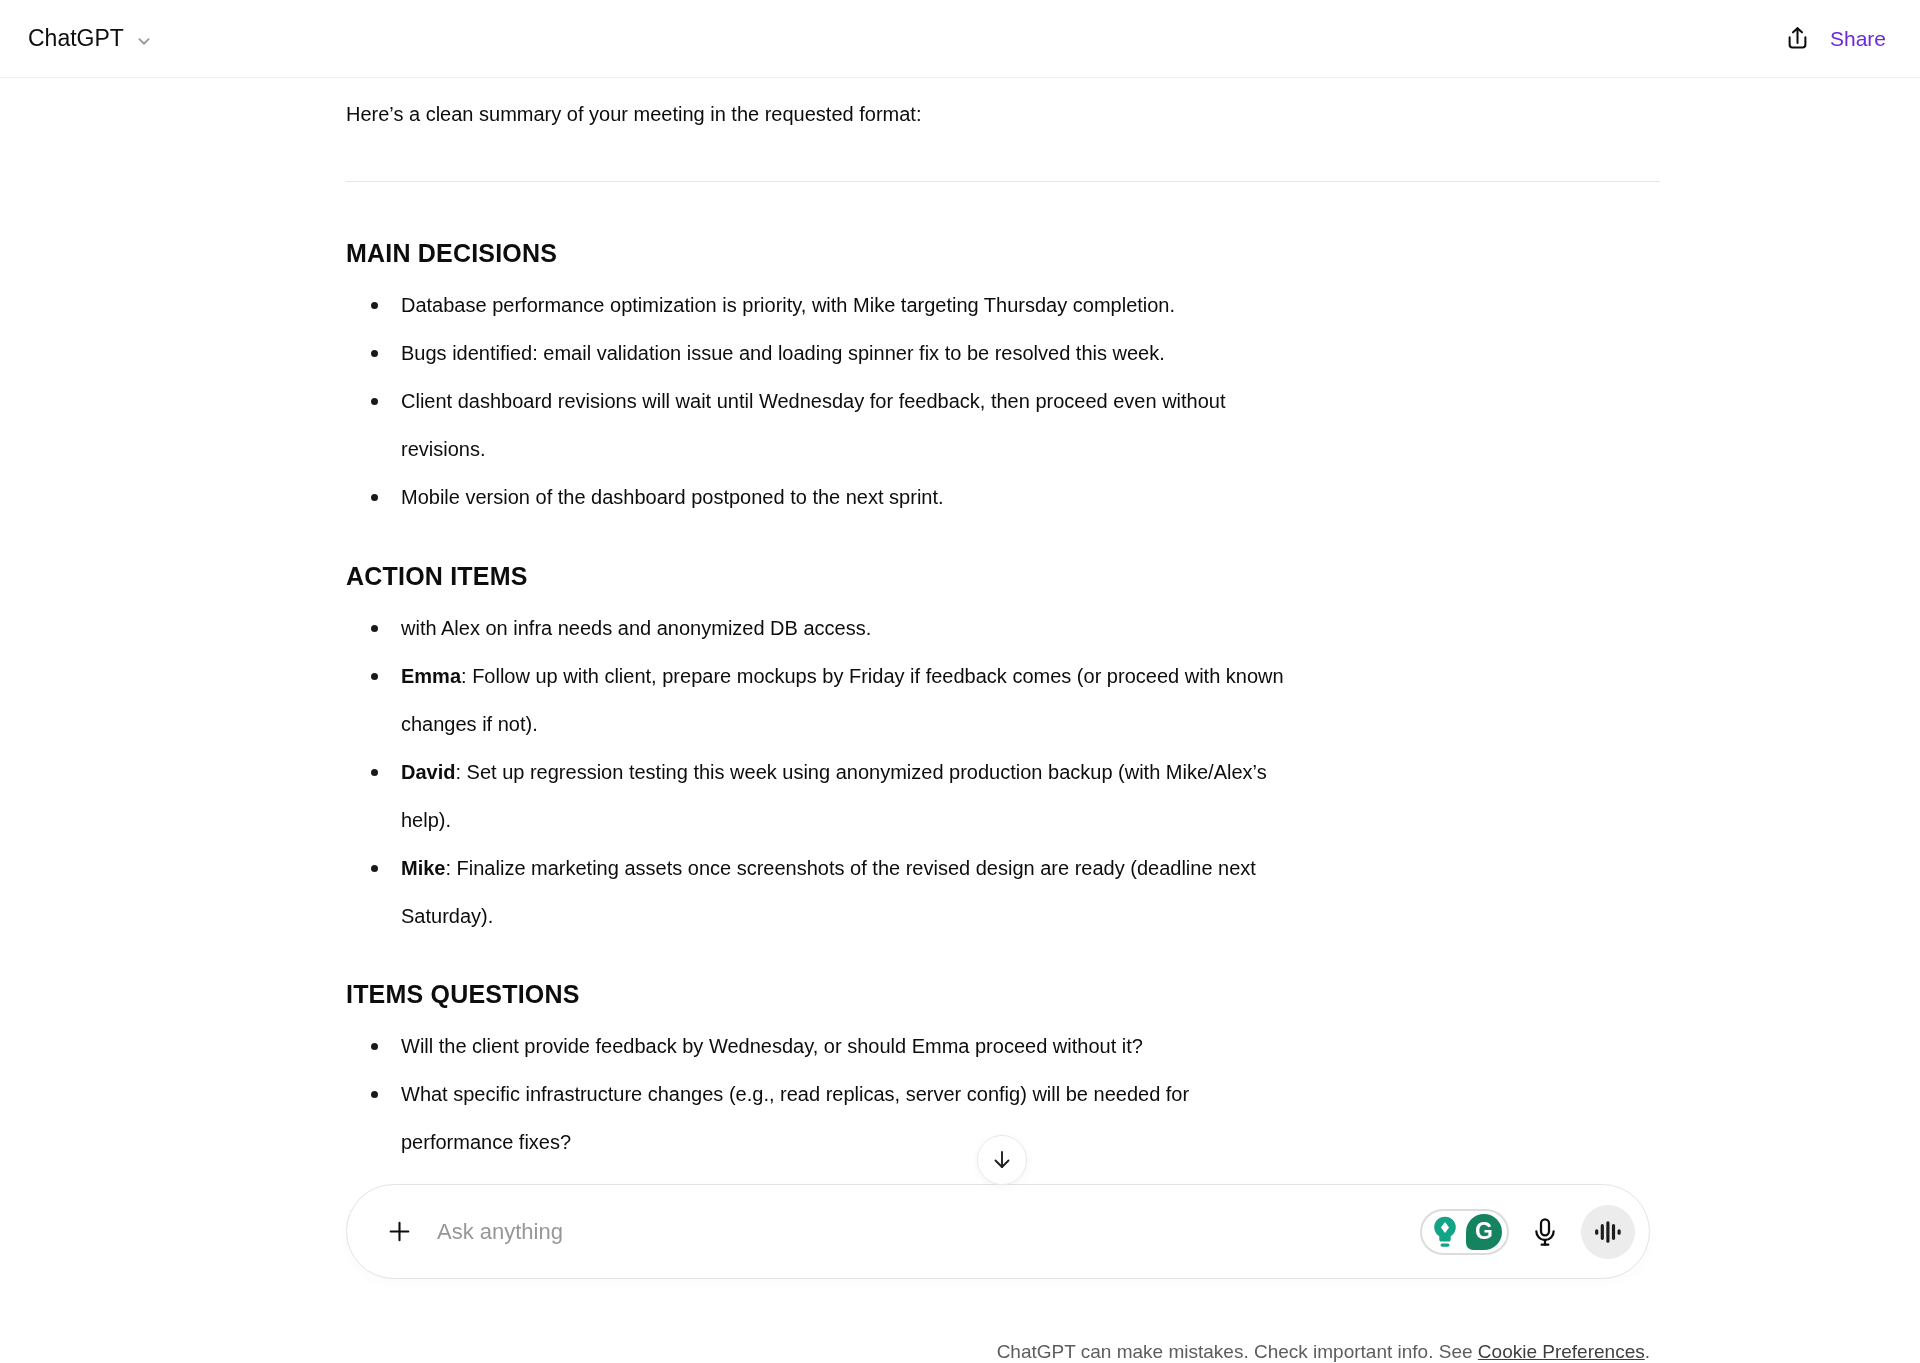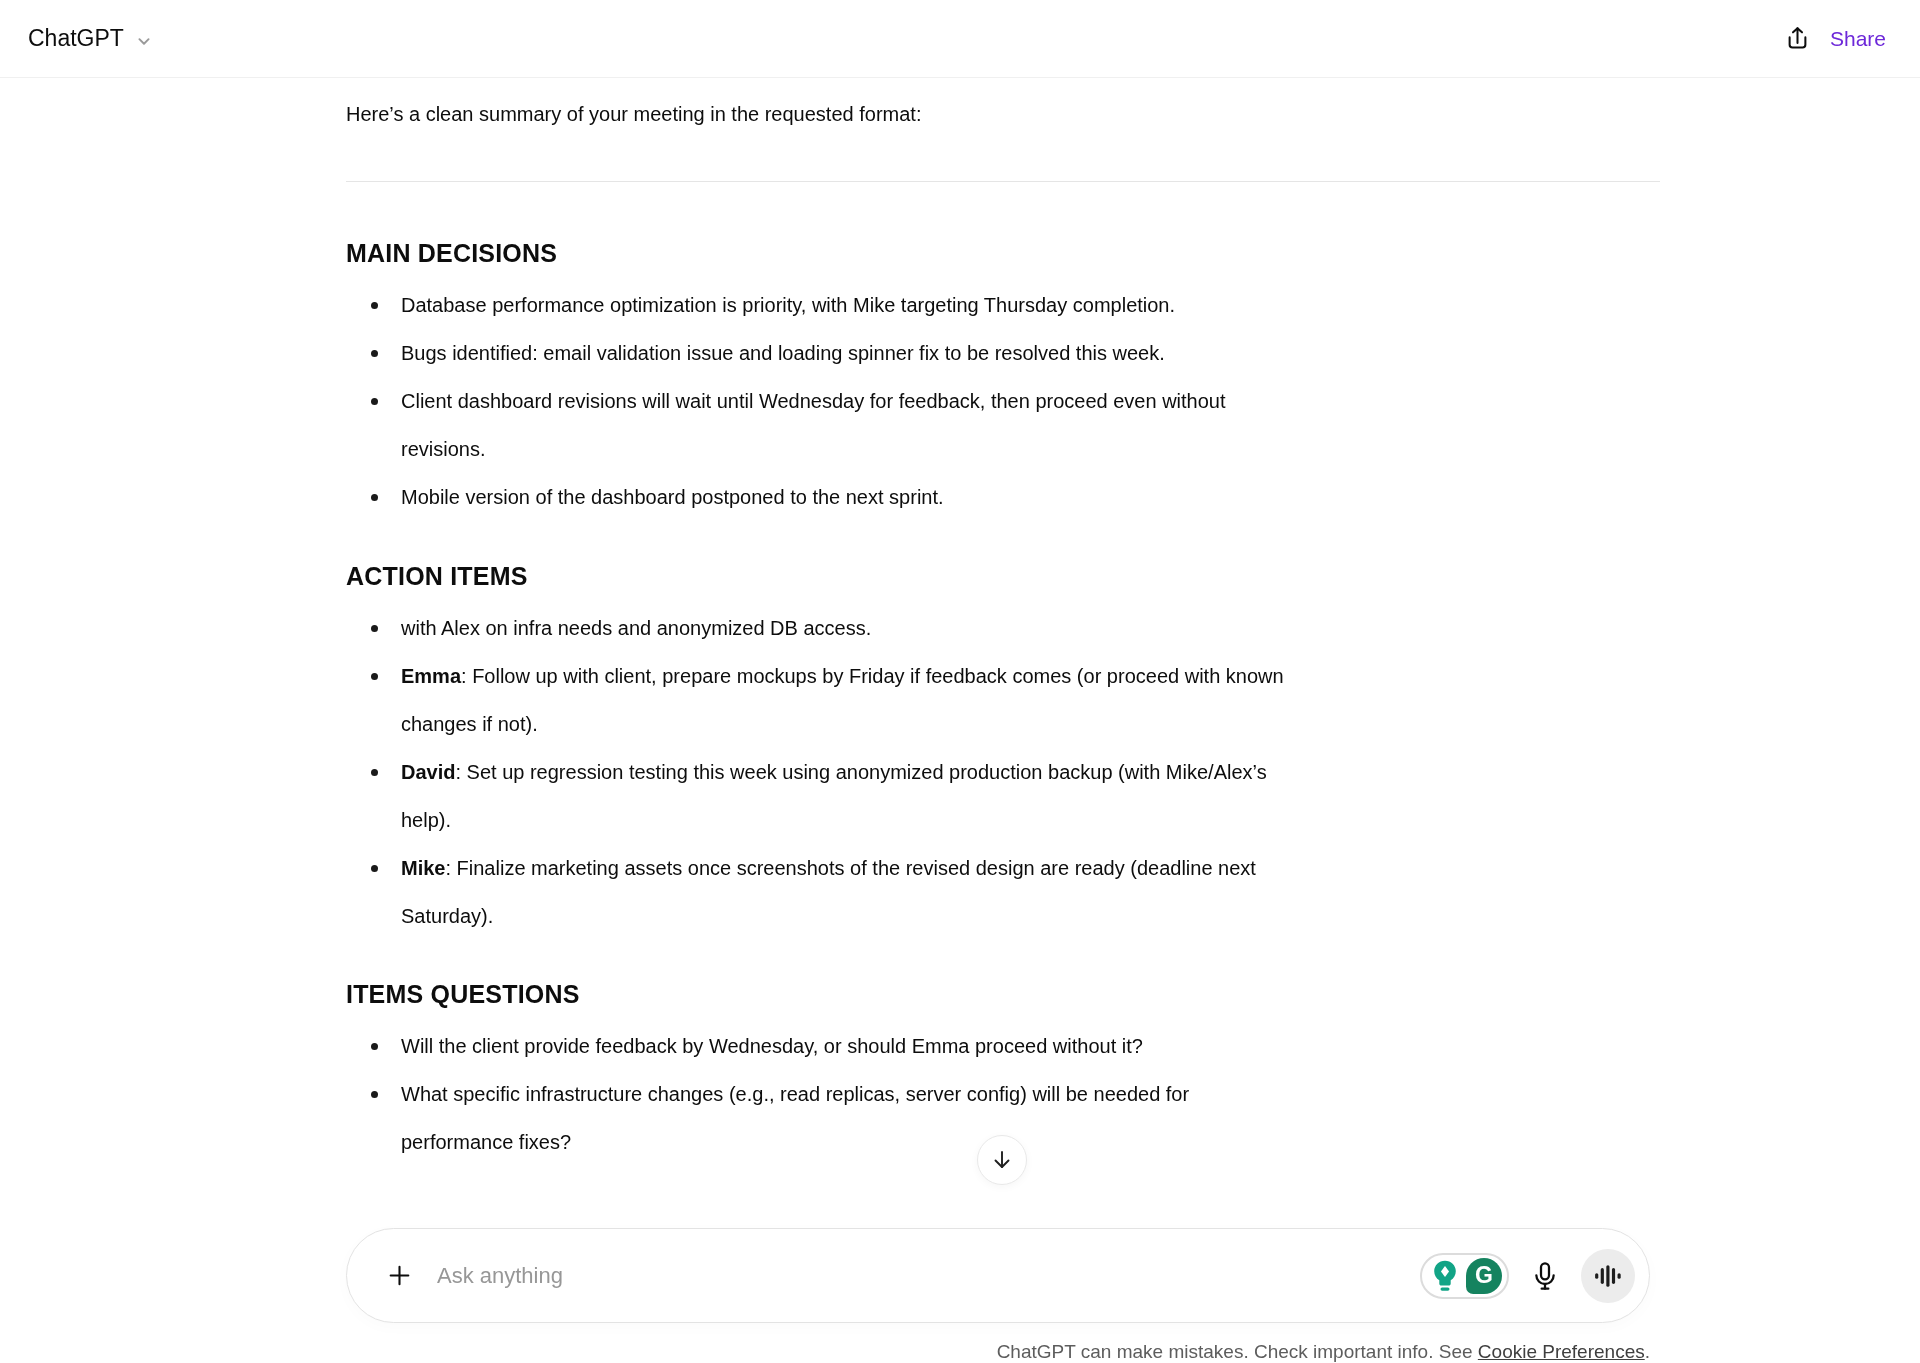--- a/index.html
+++ b/index.html
@@ -67,21 +67,21 @@
     position: absolute; left: 977px; top: 1135px;
     width: 50px; height: 50px; border-radius: 50%;
     background: #ffffff; border: 1px solid #e9e9e9;
     display: flex; align-items: center; justify-content: center;
     box-shadow: 0 2px 8px rgba(0,0,0,0.04);
     cursor: pointer; z-index: 6;
   }
 
   
   .composer {
-    position: absolute; left: 346px; top: 1228px;
+    position: absolute; left: 346px; top: 1184px;
     width: 1304px; height: 95px;
     background: #fff;
     border: 1.5px solid #e3e3e3; border-radius: 48px;
     display: flex; align-items: center;
     padding: 0 14px 0 30px;
     box-shadow: 0 4px 16px rgba(0,0,0,0.02);
     z-index: 4;
   }
   .plus-button {
     width: 44px; height: 44px; display: flex; align-items: center; justify-content: center;

